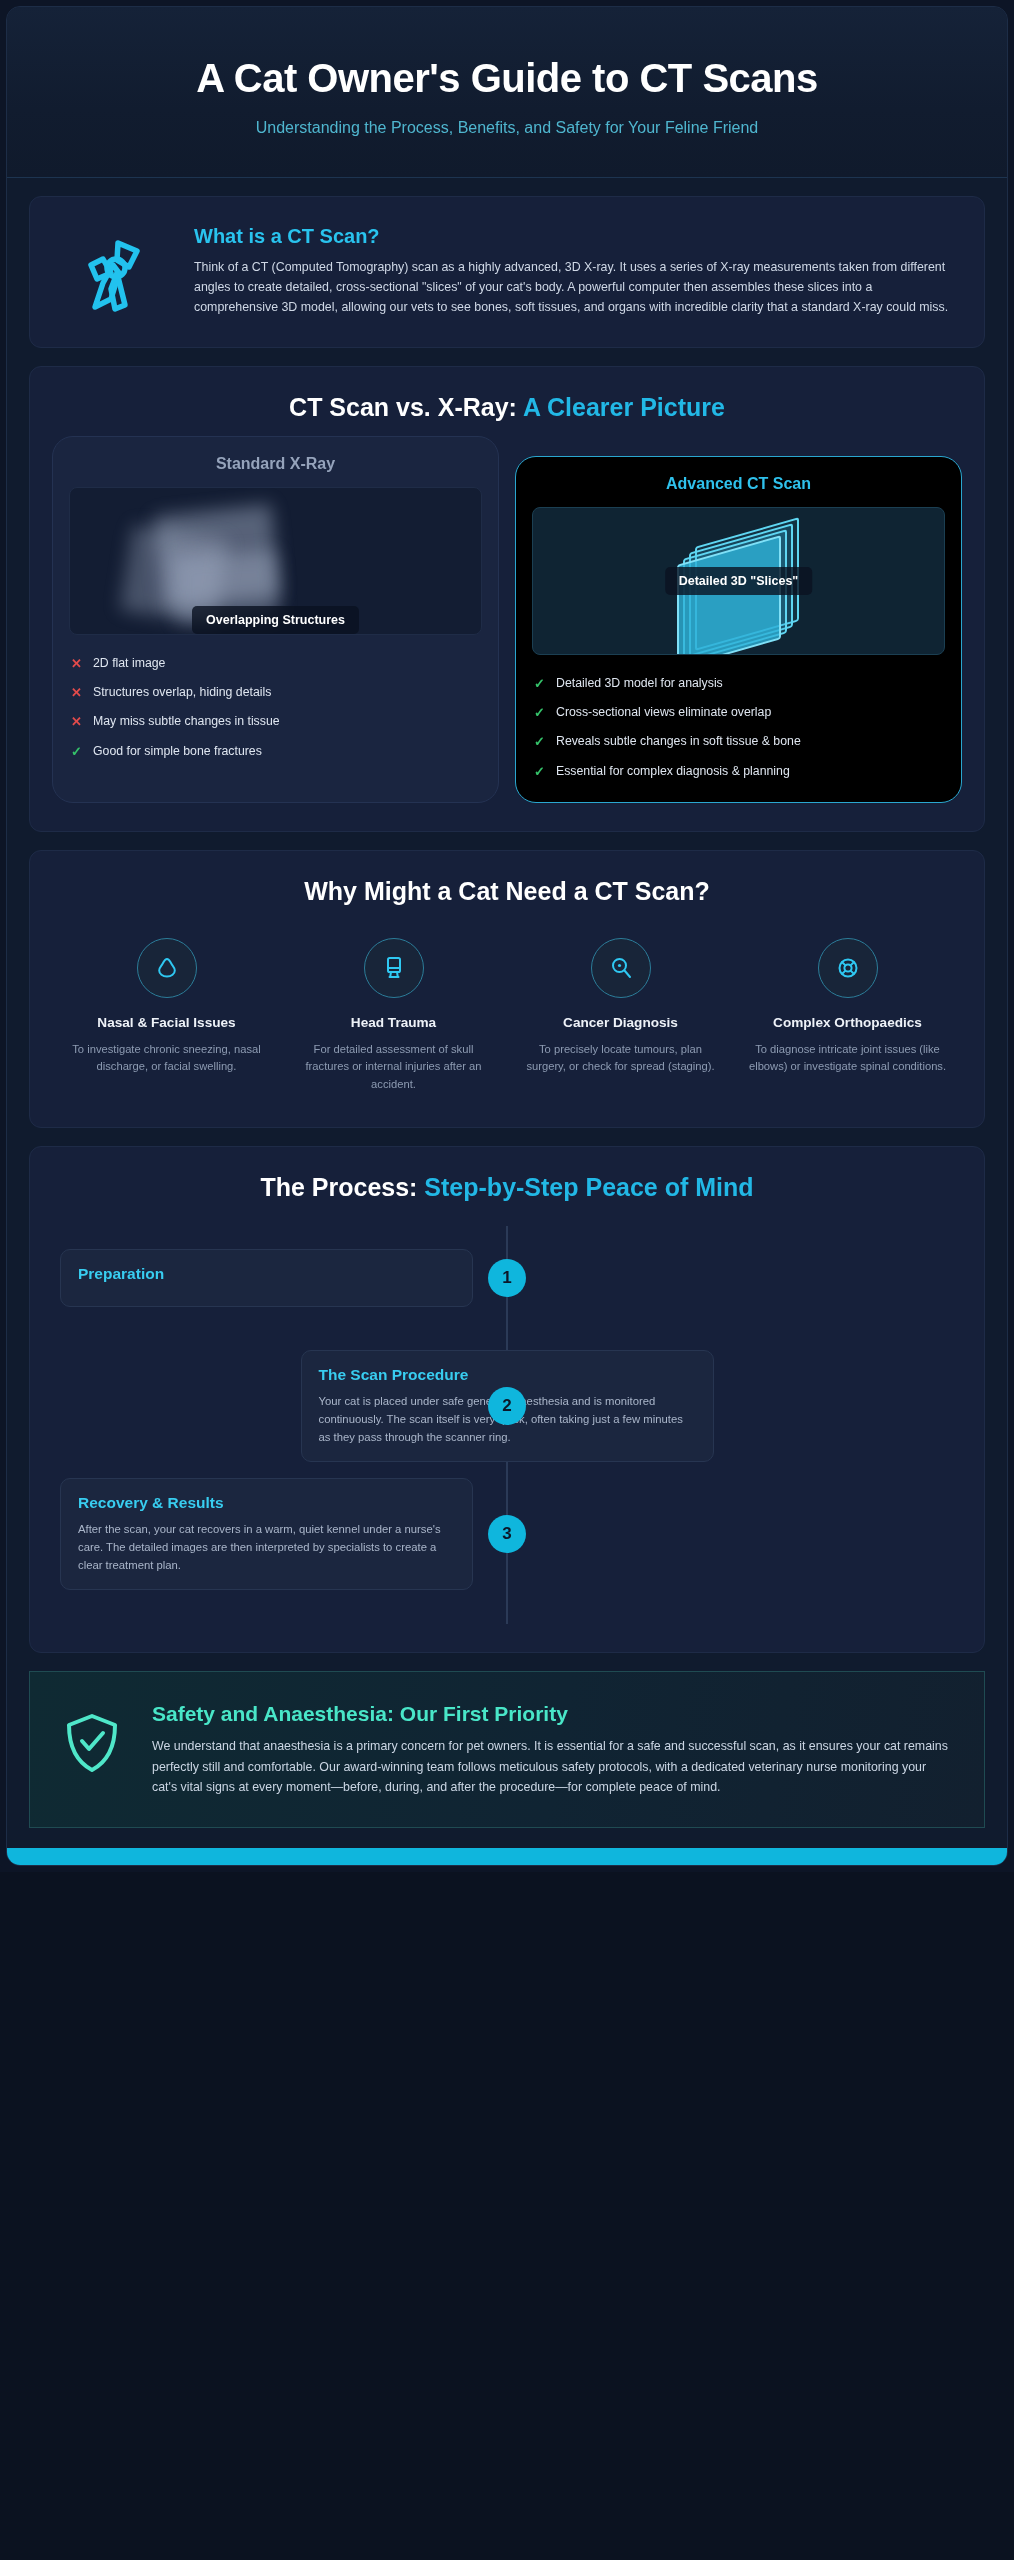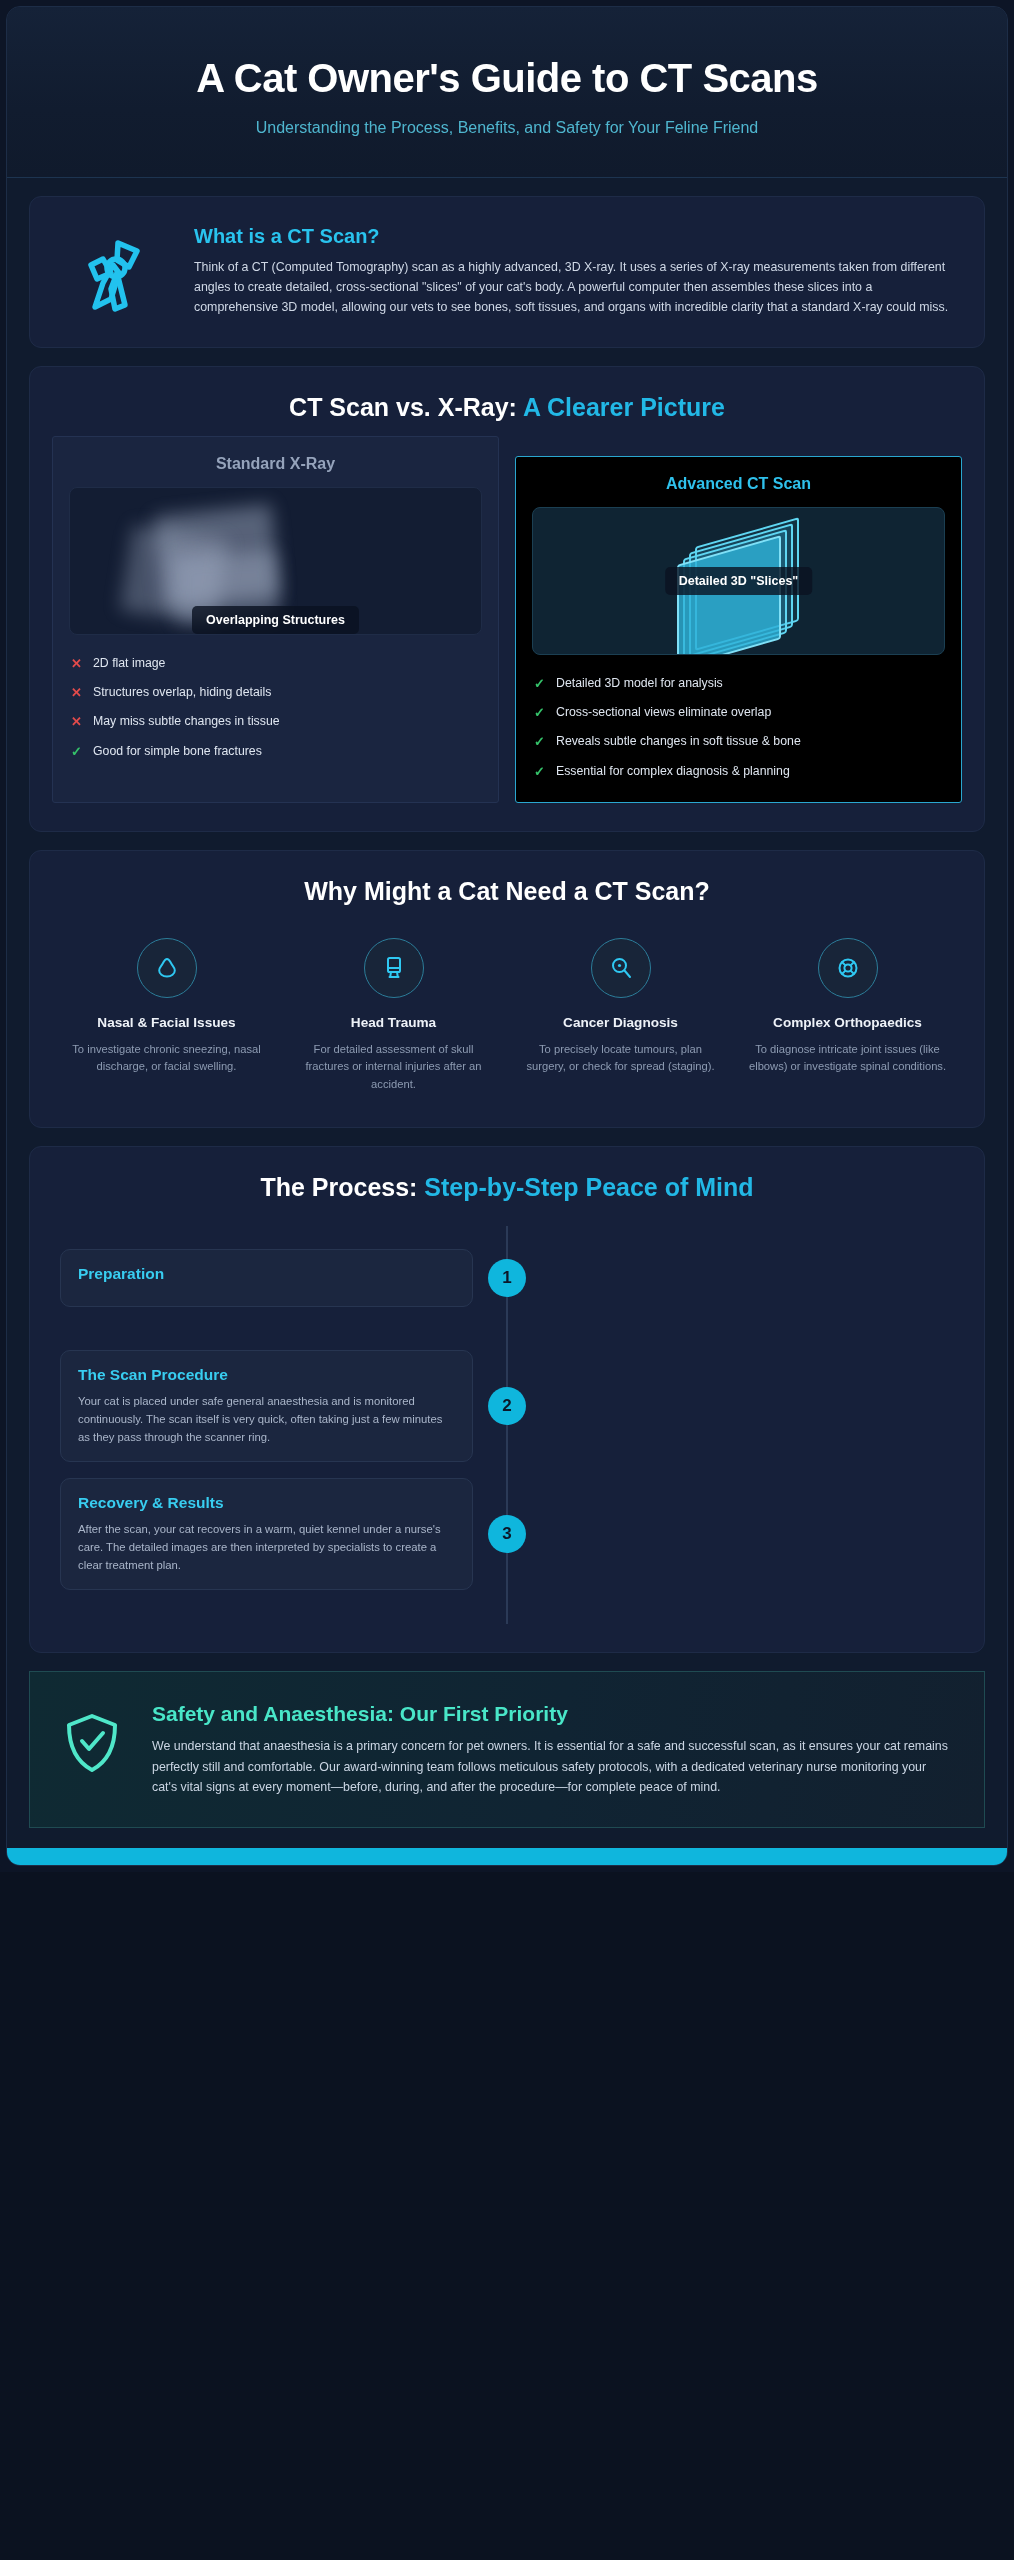--- a/index.html
+++ b/index.html
@@ -93,21 +93,21 @@
   }
 
   
   .compare-wrap{
     display:flex;
     gap:16px;
     padding:8px 22px 28px;
   }
   .cmp{
     flex:1 1 50%;
-    border-radius:3px;
+    border-radius:21px;
     padding:18px 16px 16px;
   }
   .cmp.plain{
     background:#1a2540;
     border:1px solid #243252;
   }
   .cmp.hl{
     background:#000000;
     border:1.5px solid #2aa7cf;
     margin-top:20px;
@@ -217,21 +217,21 @@
   }
   .step{
     position:relative;
     display:flex;
     align-items:center;
     min-height:112px;
     margin-bottom:16px;
   }
   .step .side{ width:calc(50% - 34px); }
   .step.left{ justify-content:flex-start; }
-  .step.right{ justify-content:flex-start; }
+  .step.right{ justify-content:center; }
   .stepcard{
     background:#1b263f;
     border:1px solid #273551;
     border-radius:10px;
     padding:15px 17px;
   }
   .stepcard h5{
     color:#38cdf0;
     font-size:15.5px;
     font-weight:bold;

